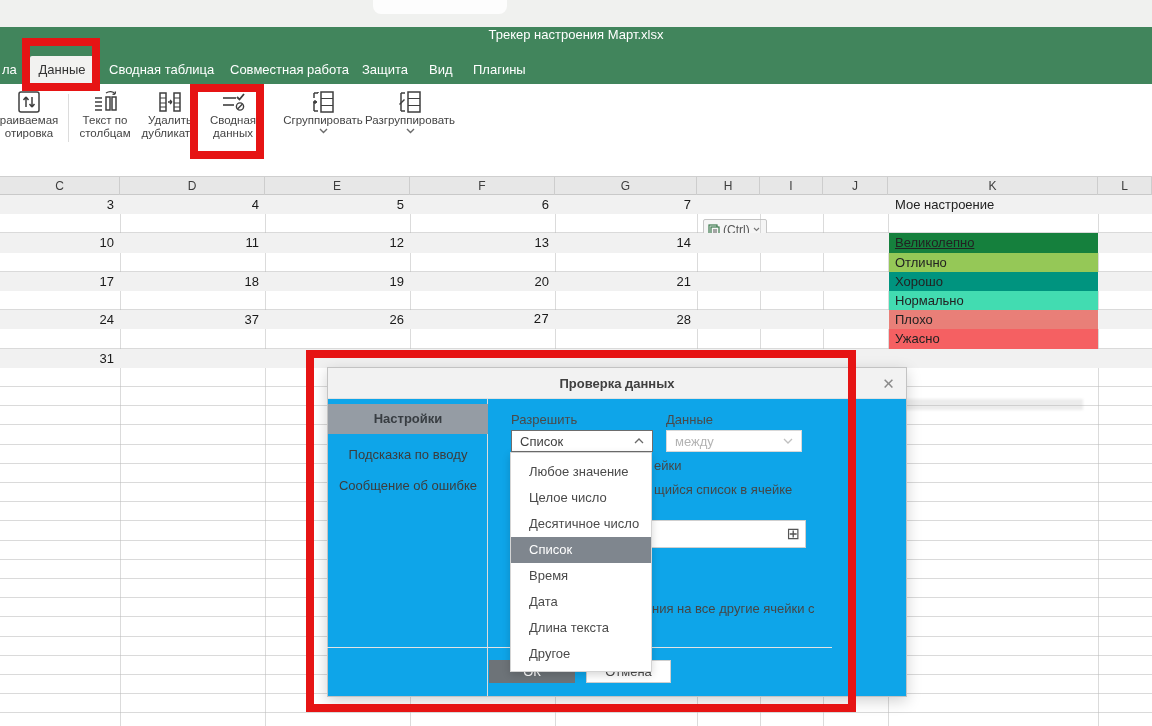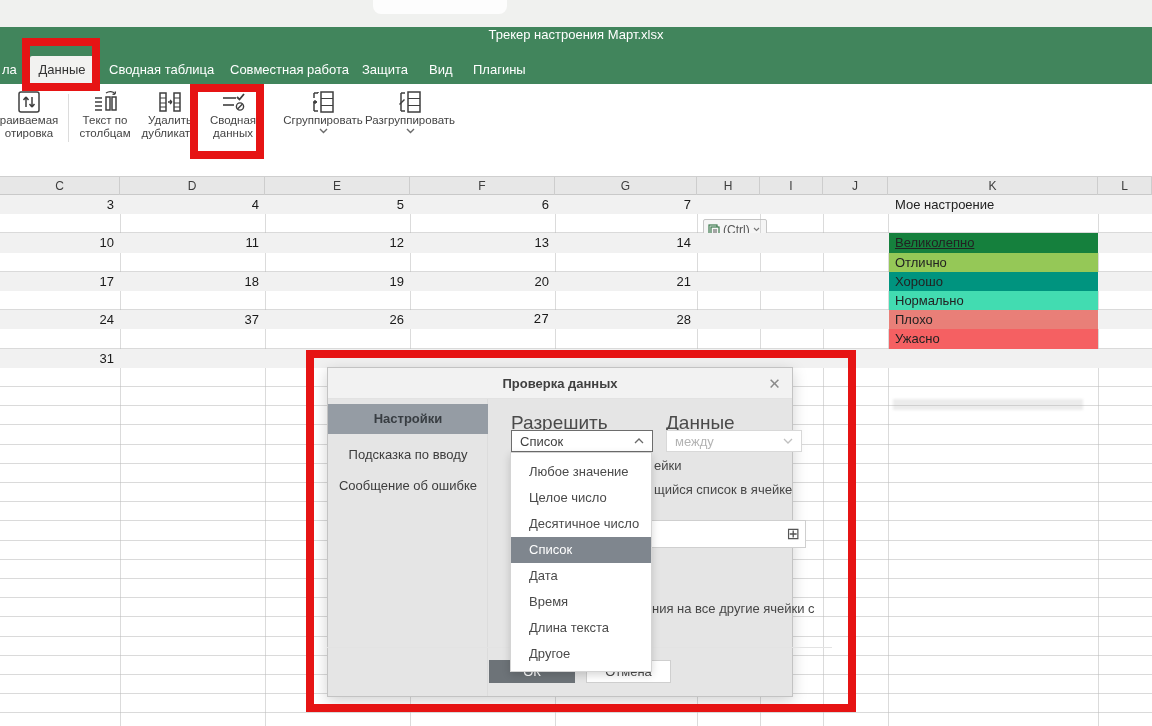--- a/index.html
+++ b/index.html
@@ -31,30 +31,30 @@
     background:repeating-linear-gradient(to bottom, #ffffff 0px, #ffffff 18.2px, #dadada 18.2px, #dadada 19.2px); }
   .vline { position:absolute; top:18px; bottom:0; width:1px; background:rgba(190,190,190,.55); }
   .band { position:absolute; left:0; width:1152px; height:19.2px; background:#f1f1f1; }
   .cell-num { position:absolute; font-size:13px; color:#1a1a1a; text-align:right; height:19.2px; line-height:19.2px; }
   .cell-k { position:absolute; left:889px; width:209px; height:19.2px; line-height:19.2px; font-size:13px; color:#222; padding-left:6px; white-space:nowrap; }
   .ghost-sel { position:absolute; left:893px; width:190px; height:11px; background:rgba(170,170,170,.22); filter:blur(1px); }
   
   .paste-badge { position:absolute; left:703px; top:218px; width:64px; height:21px; background:#f5f5f5; border:1px solid #c6c6c6; border-radius:2px; display:flex; align-items:center; gap:3px; padding:0 4px; }
   .paste-badge .pb-label { font-size:12px; color:#555; }
   
-  .dialog { position:absolute; left:327px; top:367px; width:466px; height:330px; background:#e5e5e5; border:1px solid #c3c3c3; box-shadow:0 4px 14px rgba(0,0,0,.18); }
+  .dialog { position:absolute; left:327px; top:367px; width:580px; height:330px; background:#0ea5e9; border:1px solid #c3c3c3; box-shadow:0 4px 14px rgba(0,0,0,.18); }
   .dlg-titlebar { position:absolute; left:0; top:0; right:0; height:31px; background:#f2f2f2; border-bottom:1px solid #e2e2e2; display:flex; align-items:center; justify-content:center; }
   .dlg-title { font-size:13px; font-weight:bold; color:#404040; }
   .dlg-close { position:absolute; right:9px; top:7px; width:17px; height:17px; font-size:15px; color:#8a8a8a; text-align:center; line-height:17px; cursor:default; }
   .dlg-sidebar { position:absolute; left:0; top:31px; width:160px; bottom:0; border-right:1px solid #dcdcdc; }
   .dlg-tab { width:160px; text-align:center; font-size:13px; color:#3c3c3c; }
   .dlg-tab.active { background:#959ca4; color:#383d42; font-weight:bold; height:30px; line-height:30px; margin-top:5px; }
   .dlg-tab.t2 { margin-top:13px; }
   .dlg-tab.t3 { margin-top:16px; }
-  .dlg-label { position:absolute; font-size:19px; color:#4a4a4a; }
+  .dlg-label { position:absolute; font-size:13px; color:#4a4a4a; }
   .combo { position:absolute; height:22px; background:#fff; font-size:13px; display:flex; align-items:center; padding:0 8px; }
   .combo.open { border:1px solid #6d6d6d; color:#404040; }
   .combo.disabled { border:1px solid #d8d8d8; color:#b3b3b3; }
   .combo .caret { position:absolute; right:8px; }
   .dlg-frag { position:absolute; font-size:13px; color:#464646; white-space:nowrap; }
   .dlg-input { position:absolute; left:560px; top:520px; width:246px; height:28px; border:1px solid #cfcfcf; background:#fff; }
   .grid-ico { position:absolute; right:5px; top:4px; font-size:16px; color:#555; line-height:18px; }
   .dlg-divider { position:absolute; left:327px; top:647px; width:505px; height:1px; background:#e3e3e3; }
   .btn { position:absolute; height:23px; font-size:13px; display:flex; align-items:center; justify-content:center; }
   .btn-ok { left:489px; top:660px; width:86px; background:#6d7378; color:#fff; border:1px solid #6d7378; }
@@ -293,22 +293,22 @@
   </div>
   <div class="dlg-divider"></div>
   <div class="btn btn-ok">ОК</div>
   <div class="btn btn-cancel">Отмена</div>
 
   <div class="dropdown" id="dd-list">
       <div class="dd-item">Любое значение</div>
       <div class="dd-item">Целое число</div>
       <div class="dd-item">Десятичное число</div>
       <div class="dd-item selected">Список</div>
+      <div class="dd-item">Время</div>
       <div class="dd-item">Дата</div>
-      <div class="dd-item">Время</div>
       <div class="dd-item">Длина текста</div>
       <div class="dd-item">Другое</div>
     </div>
 
   <div class="red-box red-tab"></div>
   <div class="red-box red-toolbar"></div>
   <div class="red-box red-dialog"></div>
 
 </div>
 

